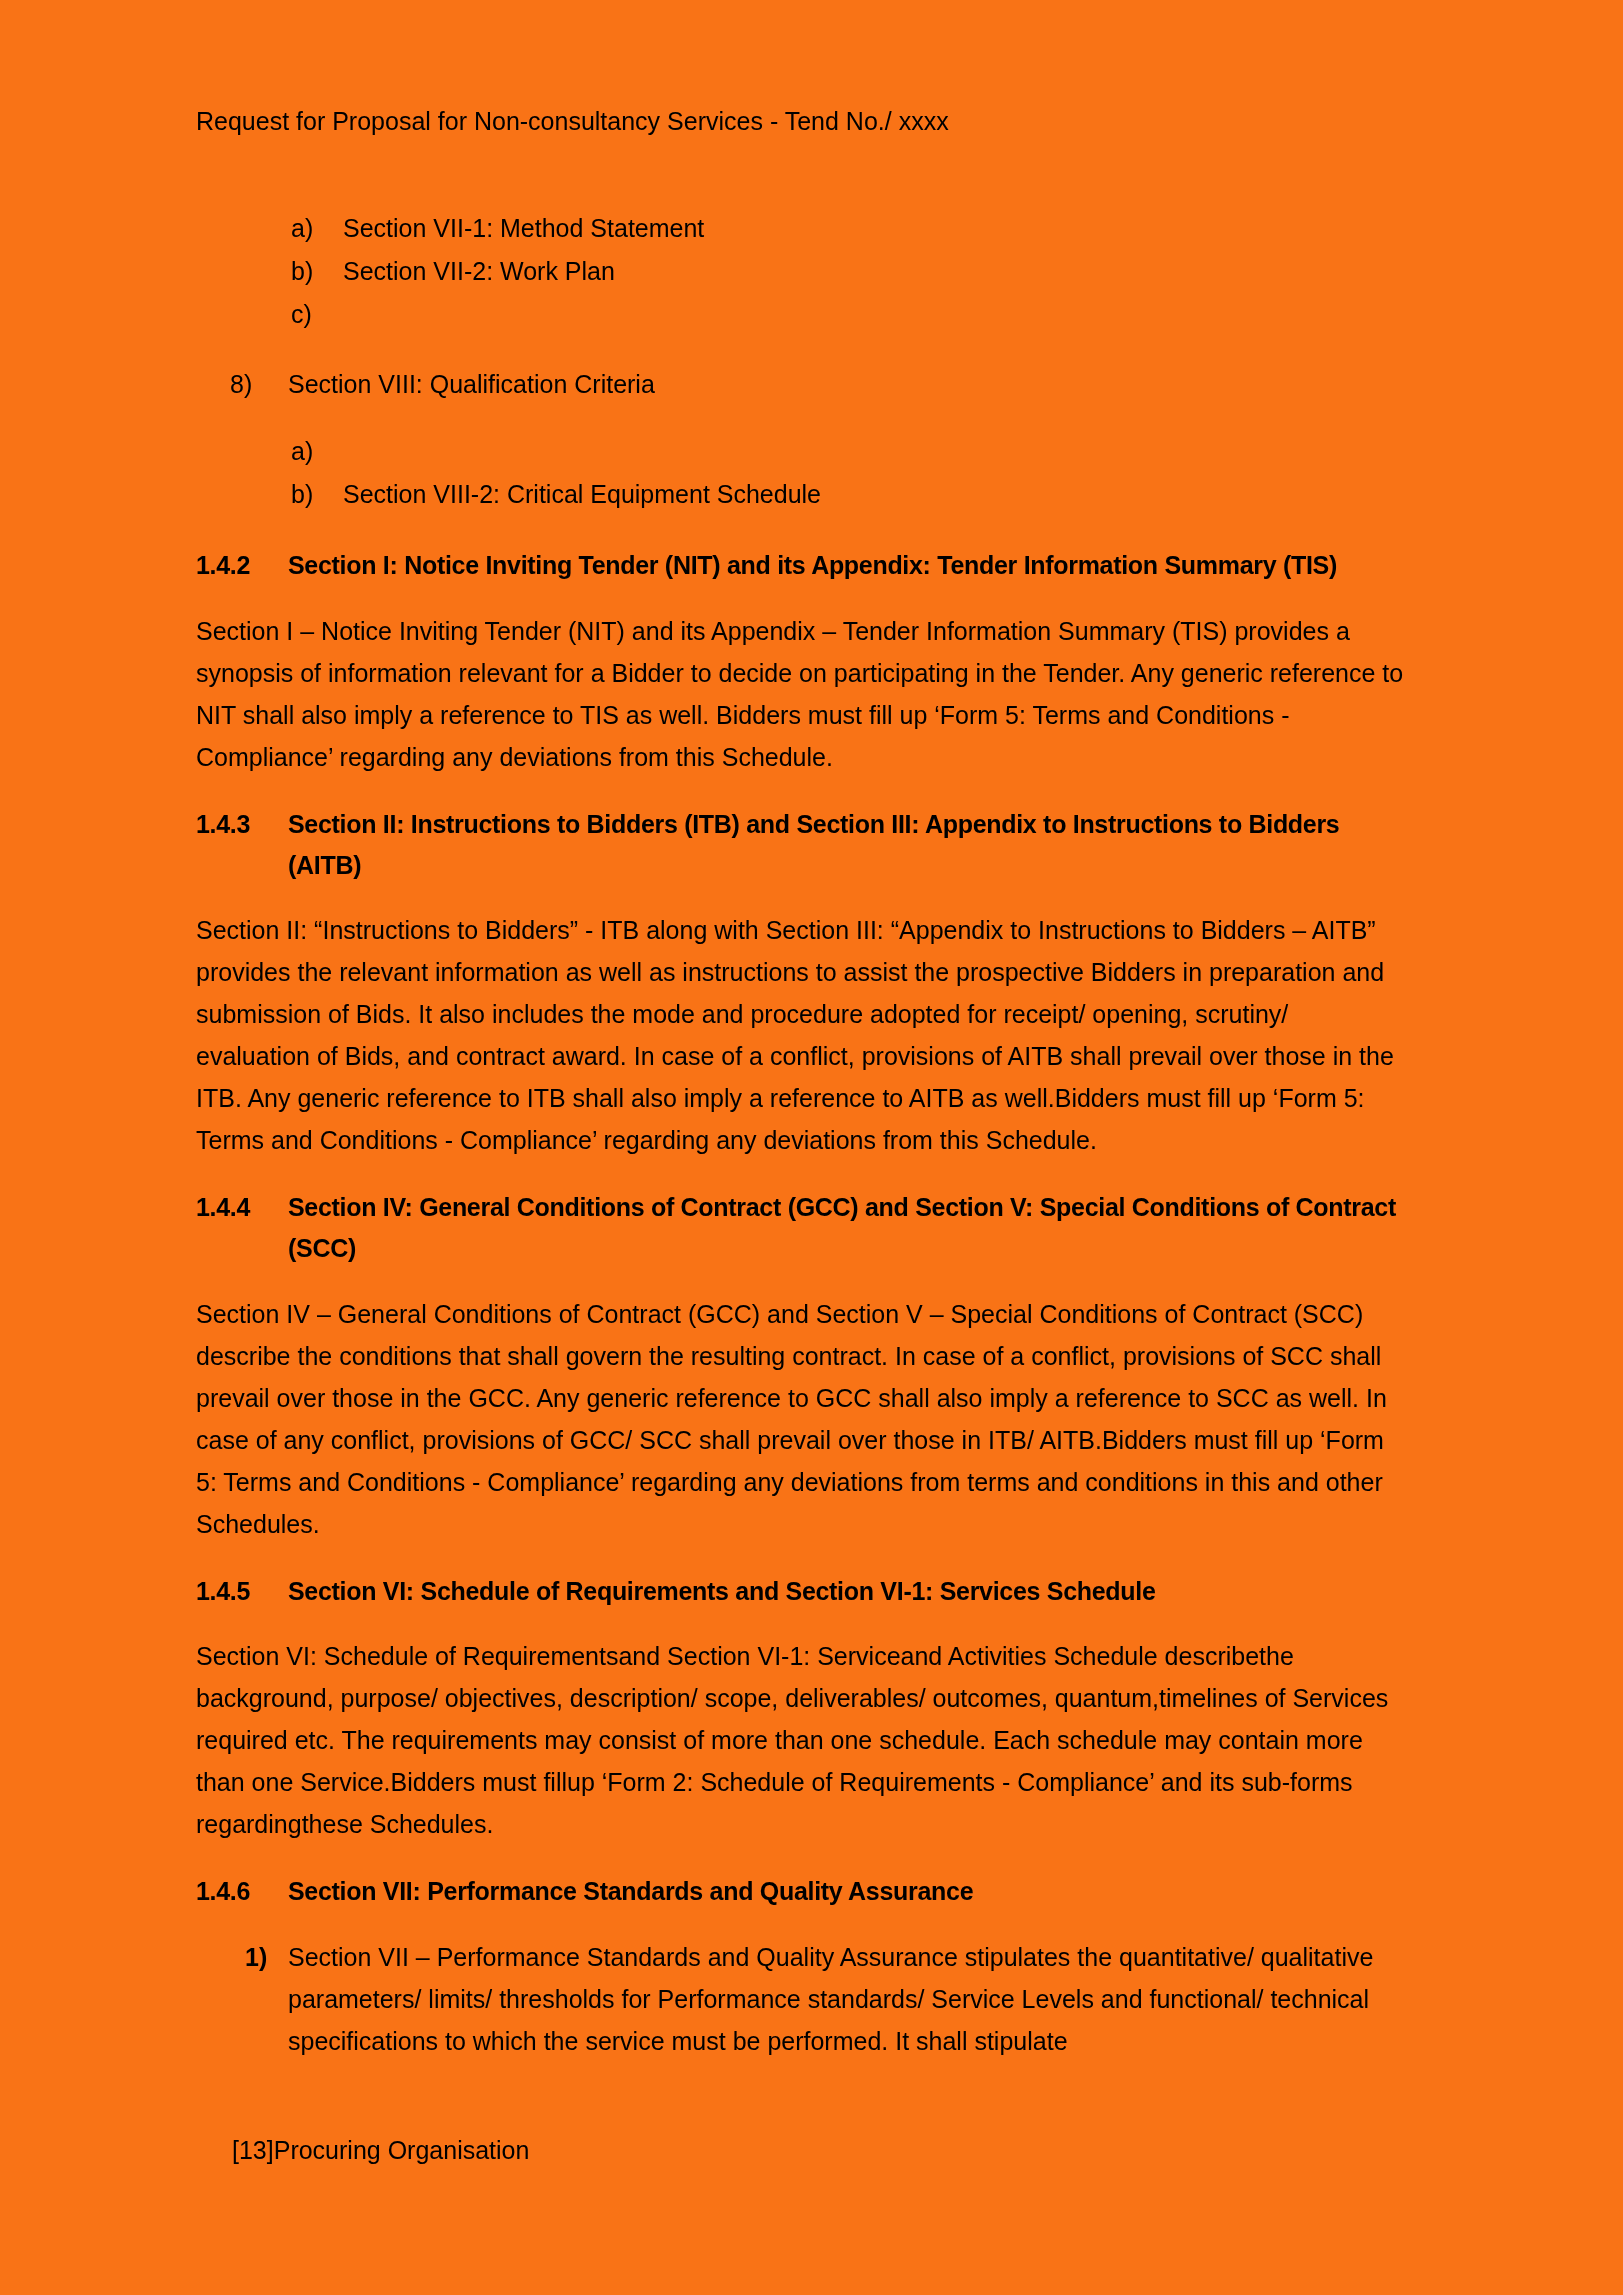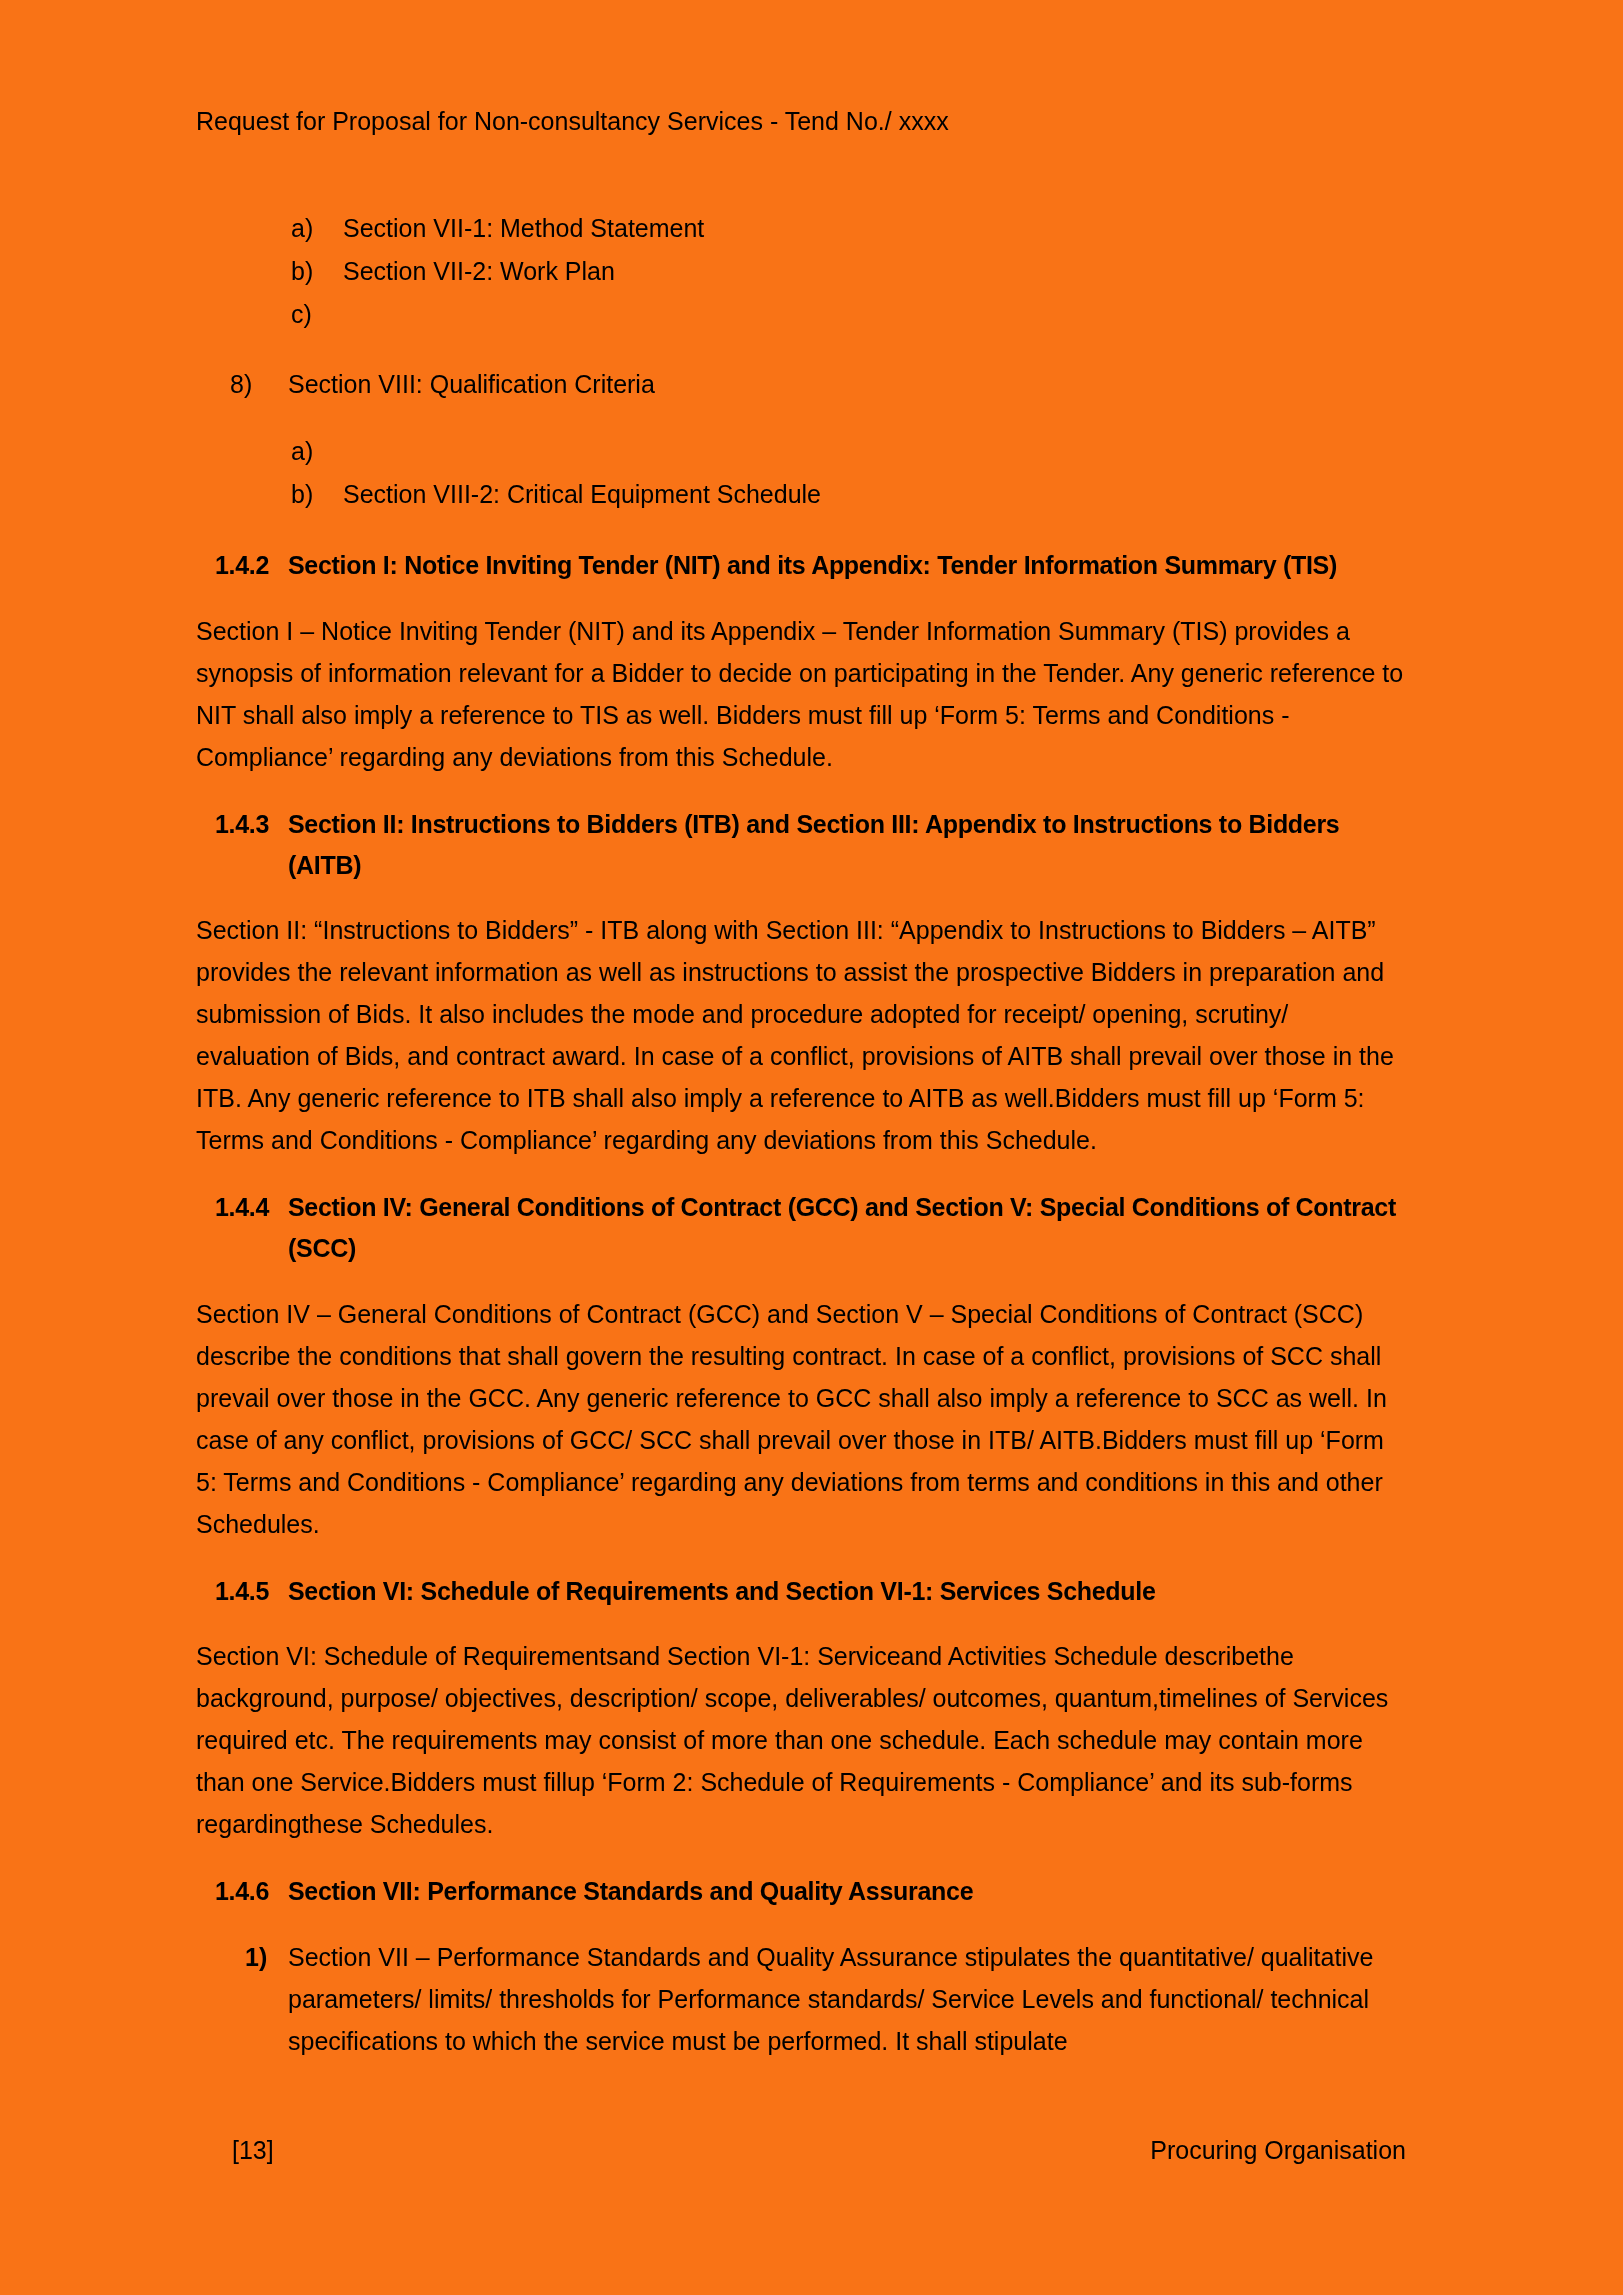--- a/index.html
+++ b/index.html
@@ -54,21 +54,20 @@
   .heading {
     display: flex;
     font-weight: bold;
     line-height: 41px;
     margin: 0 0 23.6px 0;
     letter-spacing: -0.3px;
   }
   .heading .num {
     width: 92px;
     flex-shrink: 0;
-    text-align: center;
   }
   .heading .title {
     flex: 1;
   }
   .body-para {
     line-height: 42px;
     margin: 0 0 26px 0;
   }
   .item1 {
     display: flex;
@@ -84,21 +83,21 @@
   }
   .item1 .txt {
     flex: 1;
   }
   .footer {
     position: absolute;
     left: 196px;
     right: 217px;
     top: 2130px;
     display: flex;
-    justify-content: space-between;
+    justify-content: flex-start;
     line-height: 41px;
   }
   .footer .pgnum {
     margin-left: 36px;
   }
 </style>
 </head>
 <body>
 
 <div class="page">

